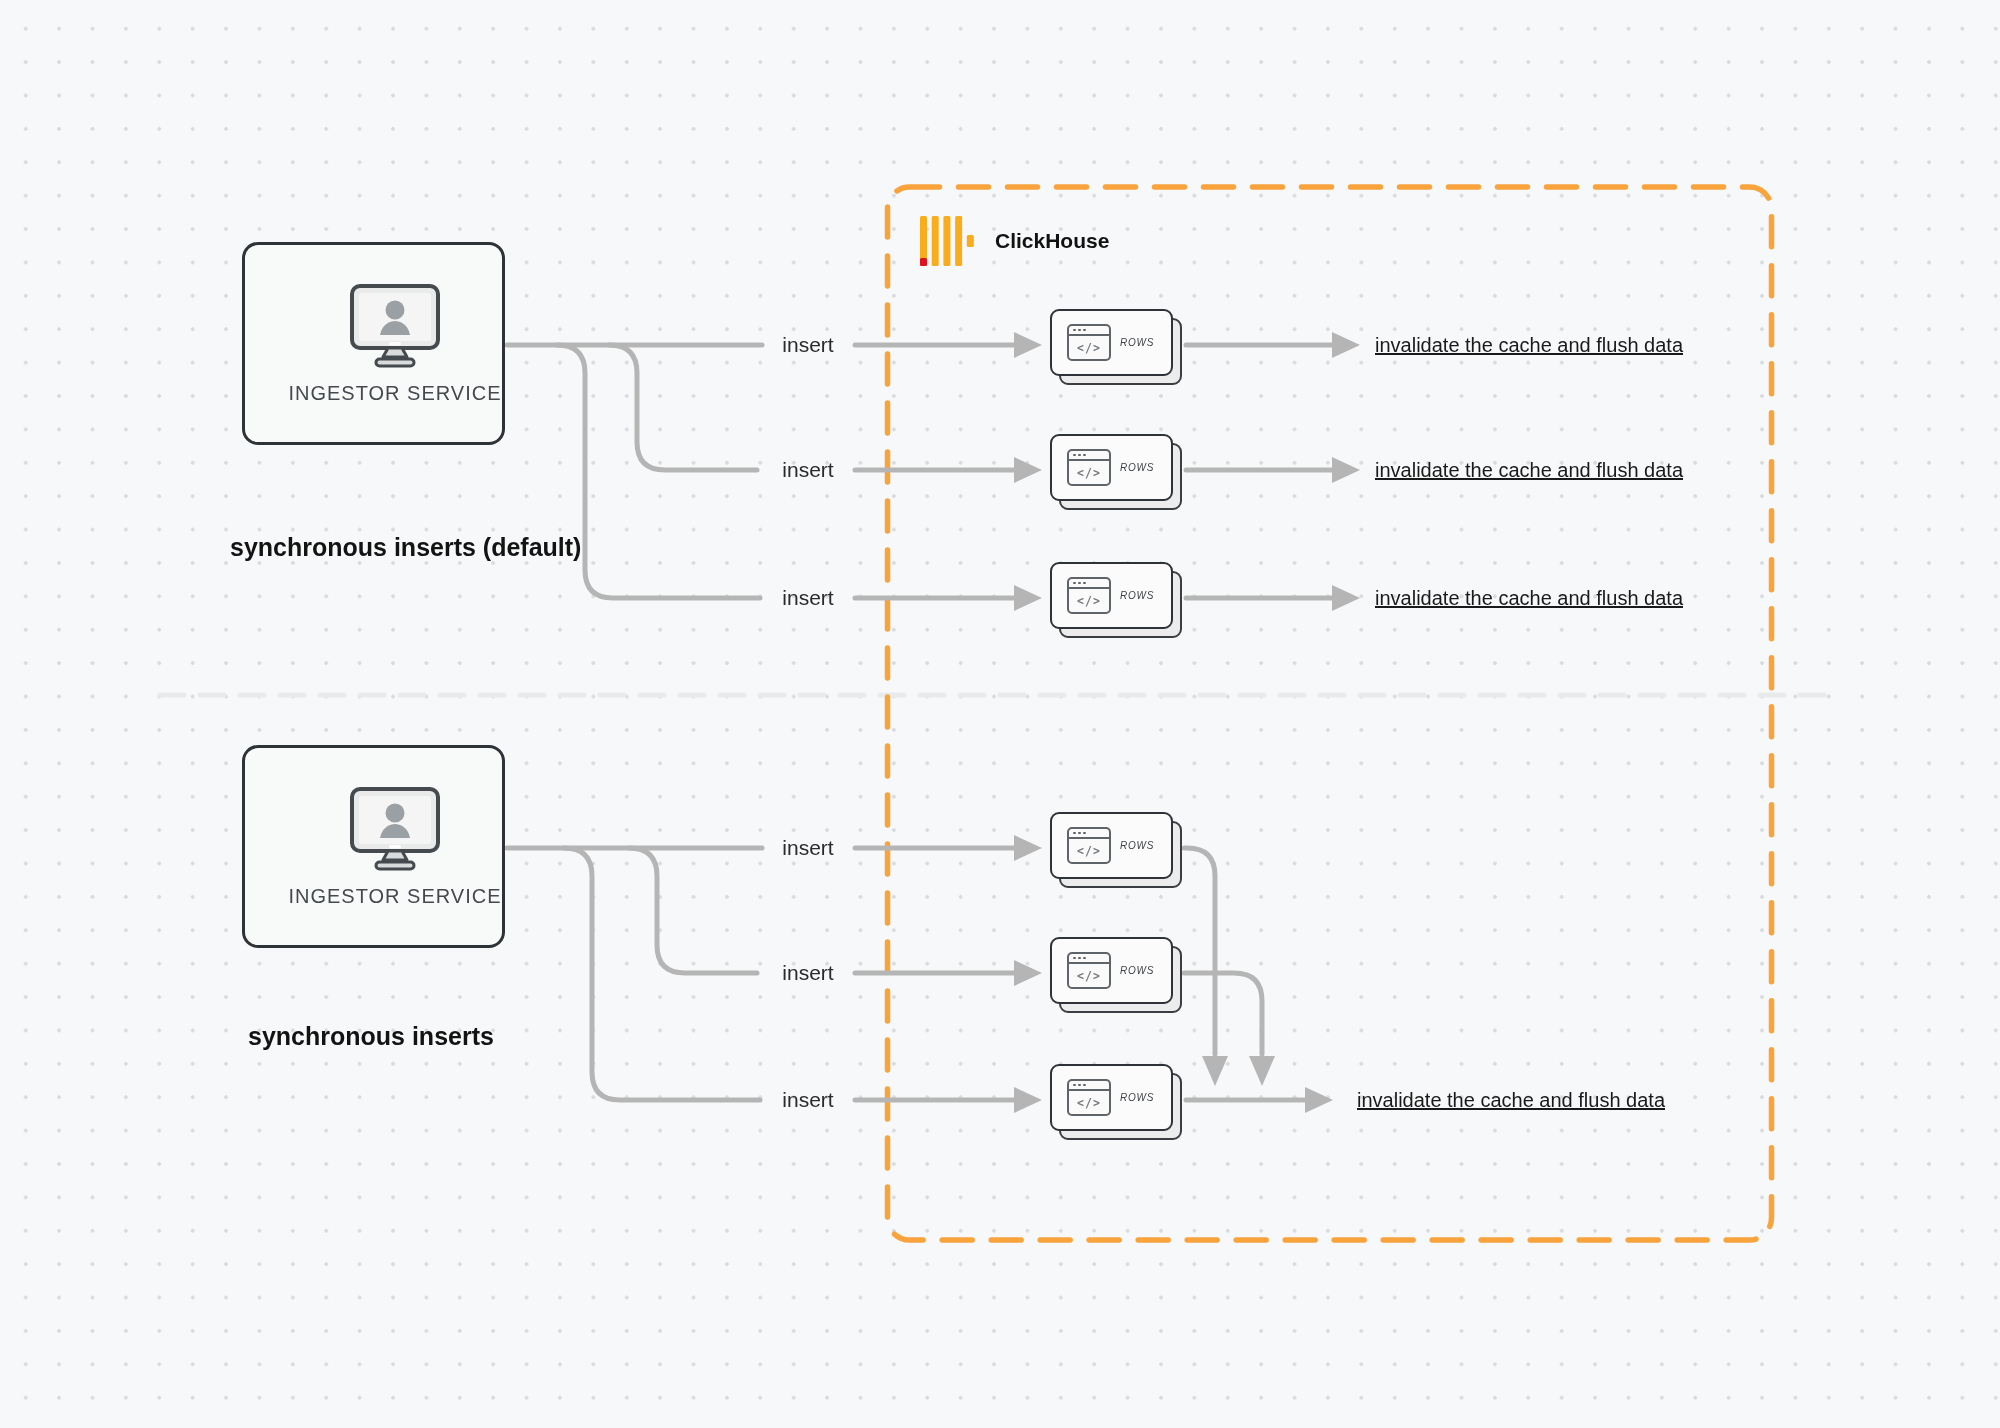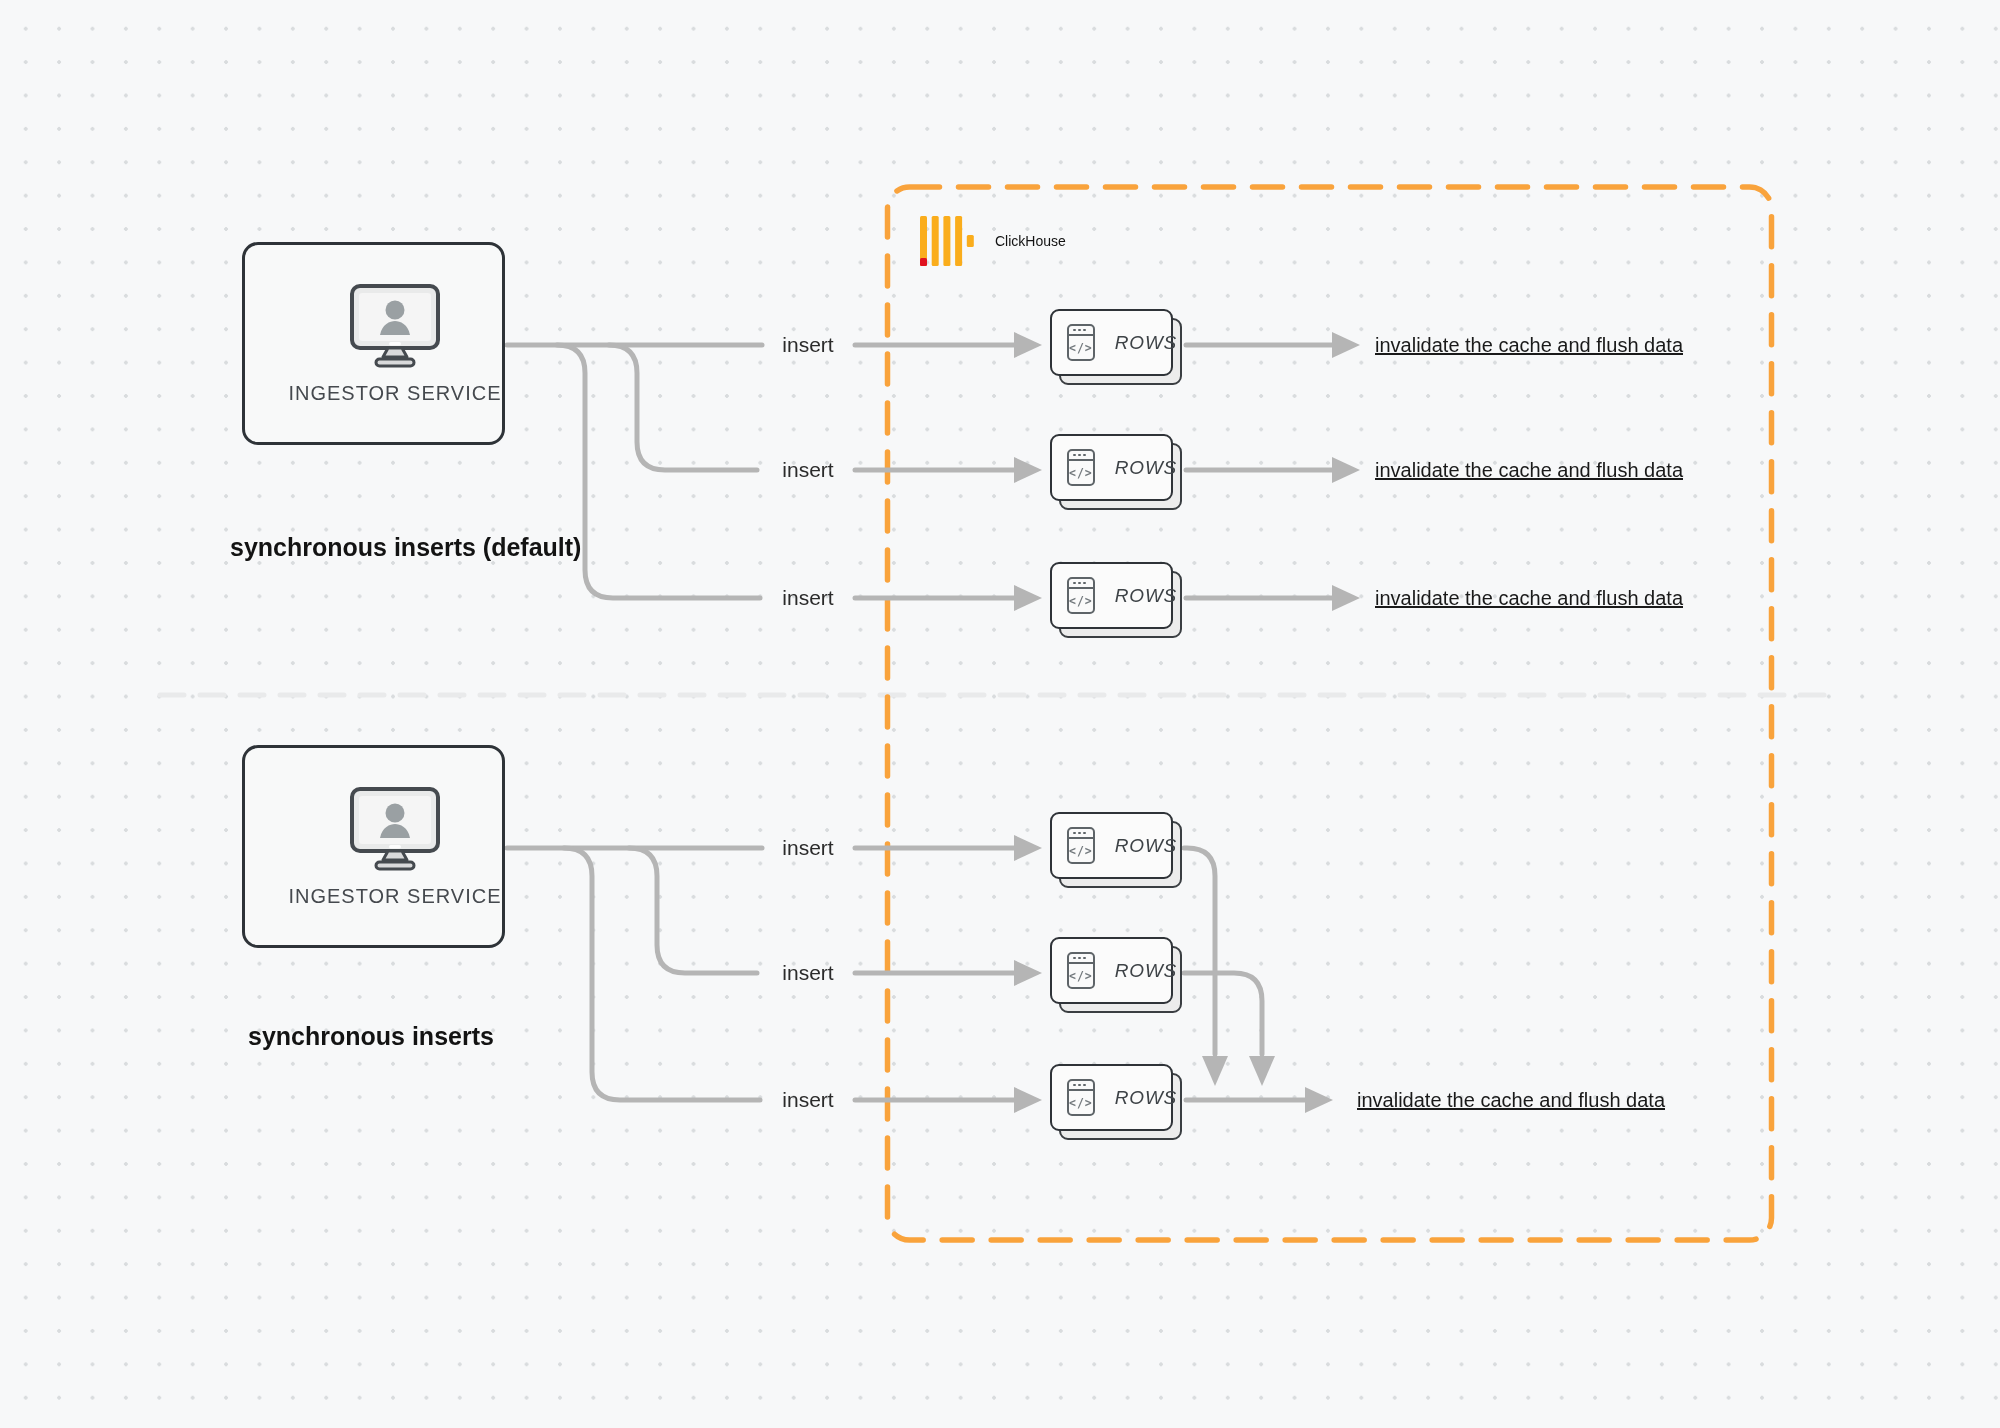--- a/index.html
+++ b/index.html
@@ -45,21 +45,21 @@
     width:110px;height:30px;line-height:30px;
     text-align:center;font-size:21px;color:#2B2B2B;
   }
   .result-label{
     height:30px;line-height:30px;
     font-size:20px;color:#1A1A1A;white-space:nowrap;text-decoration:underline;
   }
 
   
   .ch-lockup{display:flex;align-items:center;gap:19px;}
-  .ch-name{font-size:14px;font-weight:400;color:#121212;}
+  .ch-name{font-size:21px;font-weight:700;color:#121212;}
 
   
   .card-stack{width:123px;height:67px;}
   .card-back{
     position:absolute;left:9px;top:9px;
     width:123px;height:67px;box-sizing:border-box;
     background:#ECECEC;border:2.5px solid #3A3E42;border-radius:9px;
   }
   .card-front{
     position:absolute;left:0;top:0;
@@ -83,22 +83,22 @@
   .browser-top i{
     width:2.5px;height:2.5px;border-radius:50%;
     background:#5E6468;display:block;
   }
   .browser-body{
     flex:1;display:flex;align-items:center;justify-content:center;
     font-family:"DejaVu Sans Mono","Liberation Mono",monospace;
     font-size:11.5px;font-weight:bold;color:#73797D;letter-spacing:1px;
   }
   .card-label{
-    margin-left:20px;
-    font-style:italic;font-size:19px;color:#3E4347;letter-spacing:0.8px;
+    margin-left:9px;
+    font-style:italic;font-size:10px;color:#3E4347;letter-spacing:0.8px;
   }
 </style>
 </head>
 <body>
 
 <div id="canvas">
 
   <svg id="connector-layer" width="2000" height="1428" viewBox="0 0 2000 1428">
 
     <path d="M 160 695 H 1840" stroke="#E9EAEB" stroke-width="5" fill="none" stroke-linecap="round" stroke-dasharray="24 16"></path>

